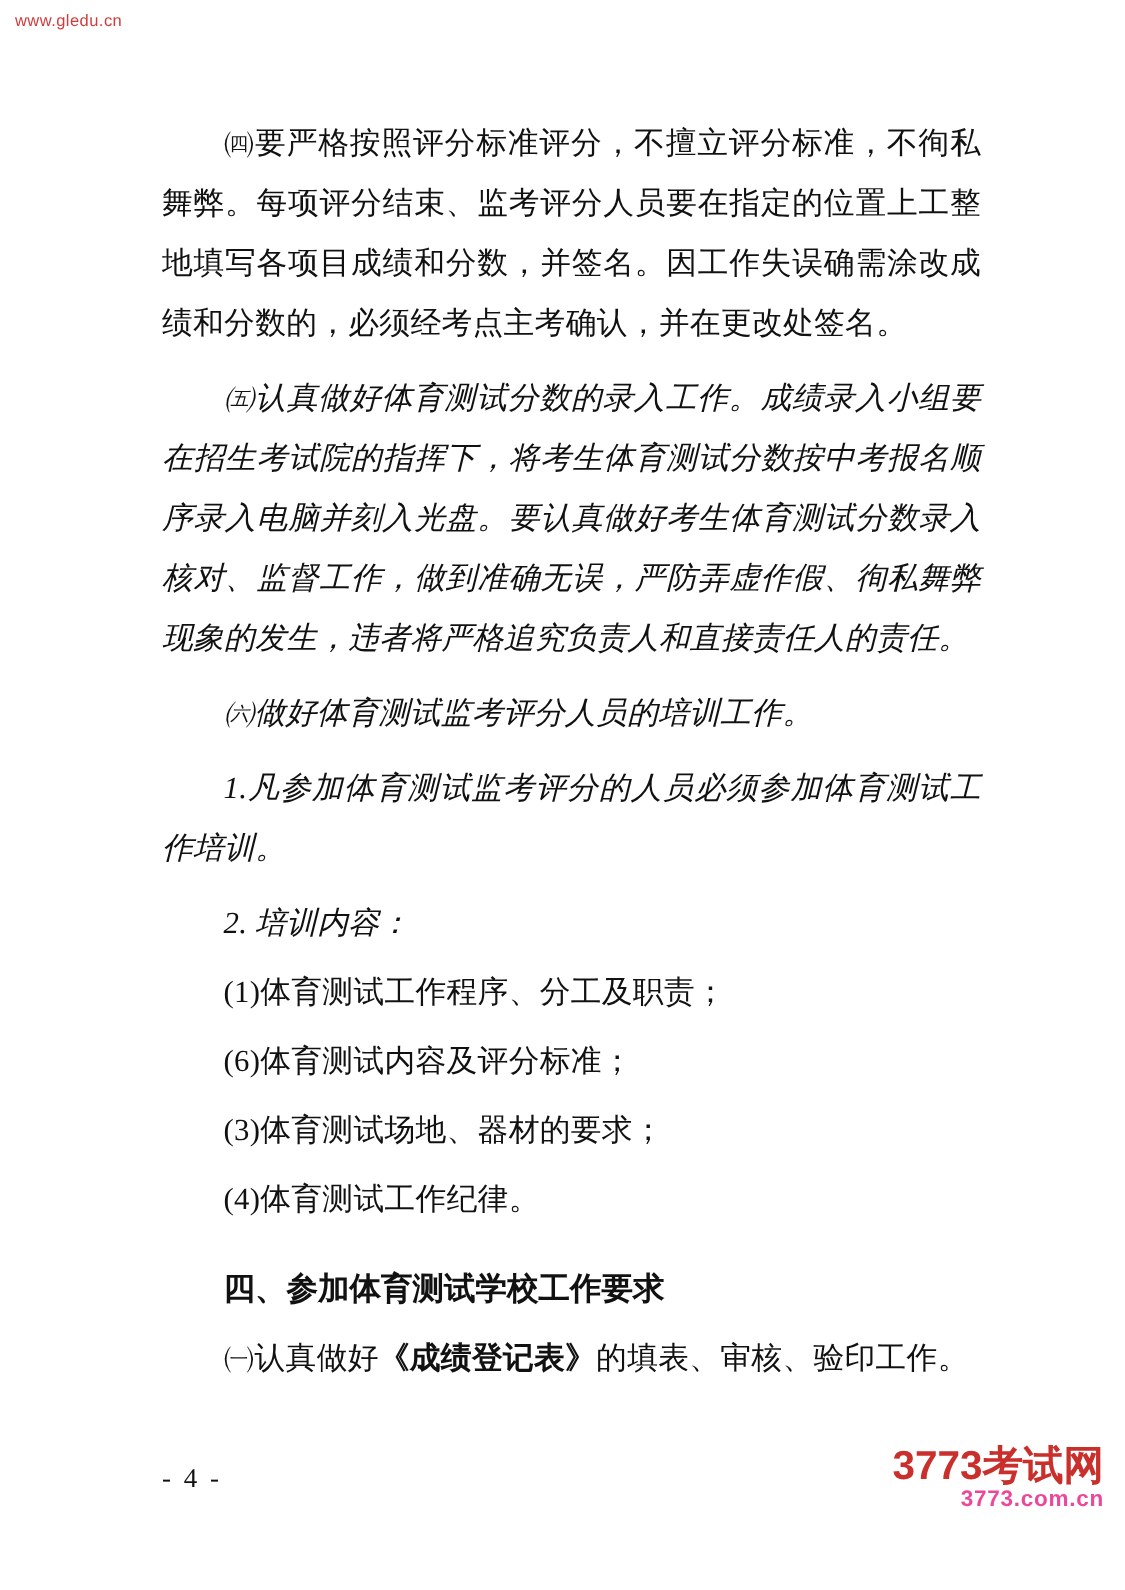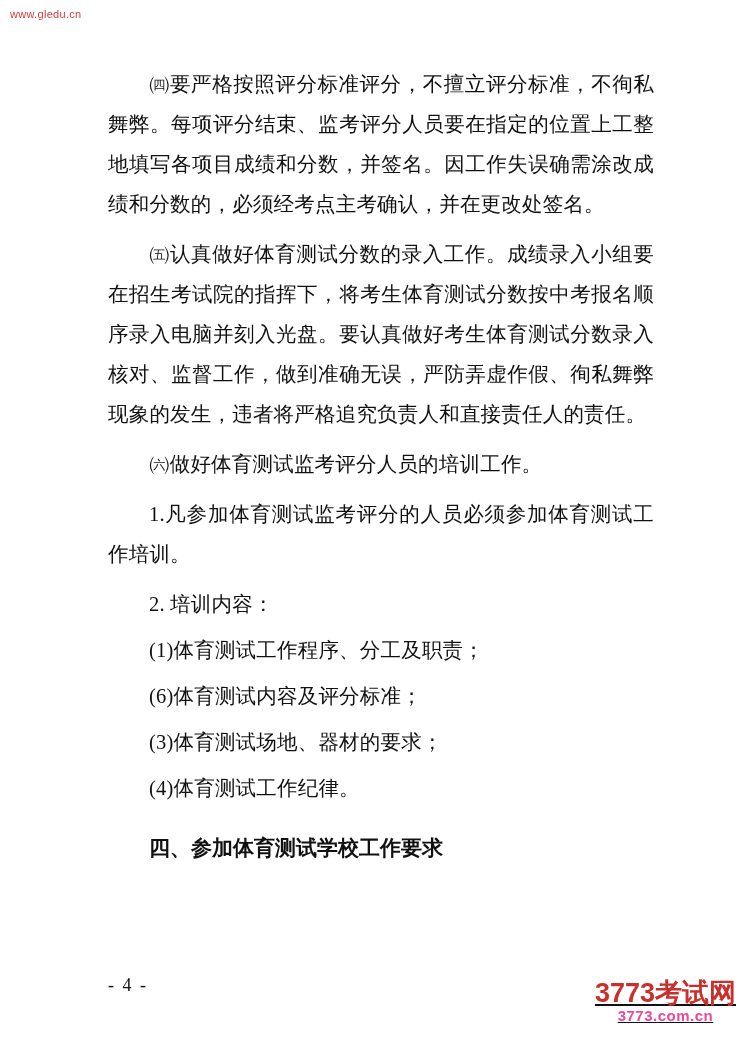--- a/index.html
+++ b/index.html
@@ -26,38 +26,39 @@
     position: absolute;
     top: 8px;
     left: 10px;
     font-family: "Liberation Sans", sans-serif;
     font-size: 11px;
     color: #d23b3b;
     letter-spacing: 0.3px;
   }
   .content {
     position: absolute;
-    top: 64px;
+    top: 76px;
     left: 108px;
     width: 546px;
   }
   p.para {
     margin: 0 0 0 0;
     padding: 0;
     font-size: 20.5px;
     line-height: 40px;
     text-align: justify;
     text-justify: inter-ideograph;
     letter-spacing: 0.2px;
   }
   p.indent {
     text-indent: 41px;
   }
   p.gap {
     margin-top: 10px;
+    font-style: italic;
   }
   p.gap-sm {
     margin-top: 6px;
   }
   p.heading {
     font-weight: bold;
     font-family: "Liberation Sans", "DejaVu Sans", sans-serif;
     text-indent: 41px;
     font-size: 21px;
     line-height: 40px;
@@ -71,24 +72,23 @@
     position: absolute;
     left: 108px;
     bottom: 40px;
     font-size: 18px;
     letter-spacing: 2px;
     color: #111;
   }
   .watermark-br {
     position: absolute;
     right: 14px;
-    bottom: 12px;
-    text-align: center;
+    bottom: 28px;
+    text-align: right;
     line-height: 1.05;
-    text-decoration: underline;
   }
   .wm-main {
     font-family: "Liberation Sans", "DejaVu Sans", sans-serif;
     font-size: 27px;
     font-weight: bold;
     color: #c9302c;
     letter-spacing: 0px;
   }
   .wm-sub {
     font-family: "Liberation Sans", "DejaVu Sans", sans-serif;
@@ -122,20 +122,21 @@
 
     <p class="para indent gap-sm">(6)体育测试内容及评分标准；</p>
 
     <p class="para indent gap-sm">(3)体育测试场地、器材的要求；</p>
 
     <p class="para indent gap-sm">(4)体育测试工作纪律。</p>
 
 
     <p class="heading">四、参加体育测试学校工作要求</p>
 
+    <p class="para indent gap-sm"><span>㈠认真做好</span><span class="mixed-bold">《成绩登记表》</span><span>的填表、审核、验印工作。</span></p>
 
 
   </div>
 
   <div class="page-number">- 4 -</div>
 
   <div class="watermark-br">
     <div class="wm-main">3773考试网</div>
     <div class="wm-sub">3773.com.cn</div>
   </div>

